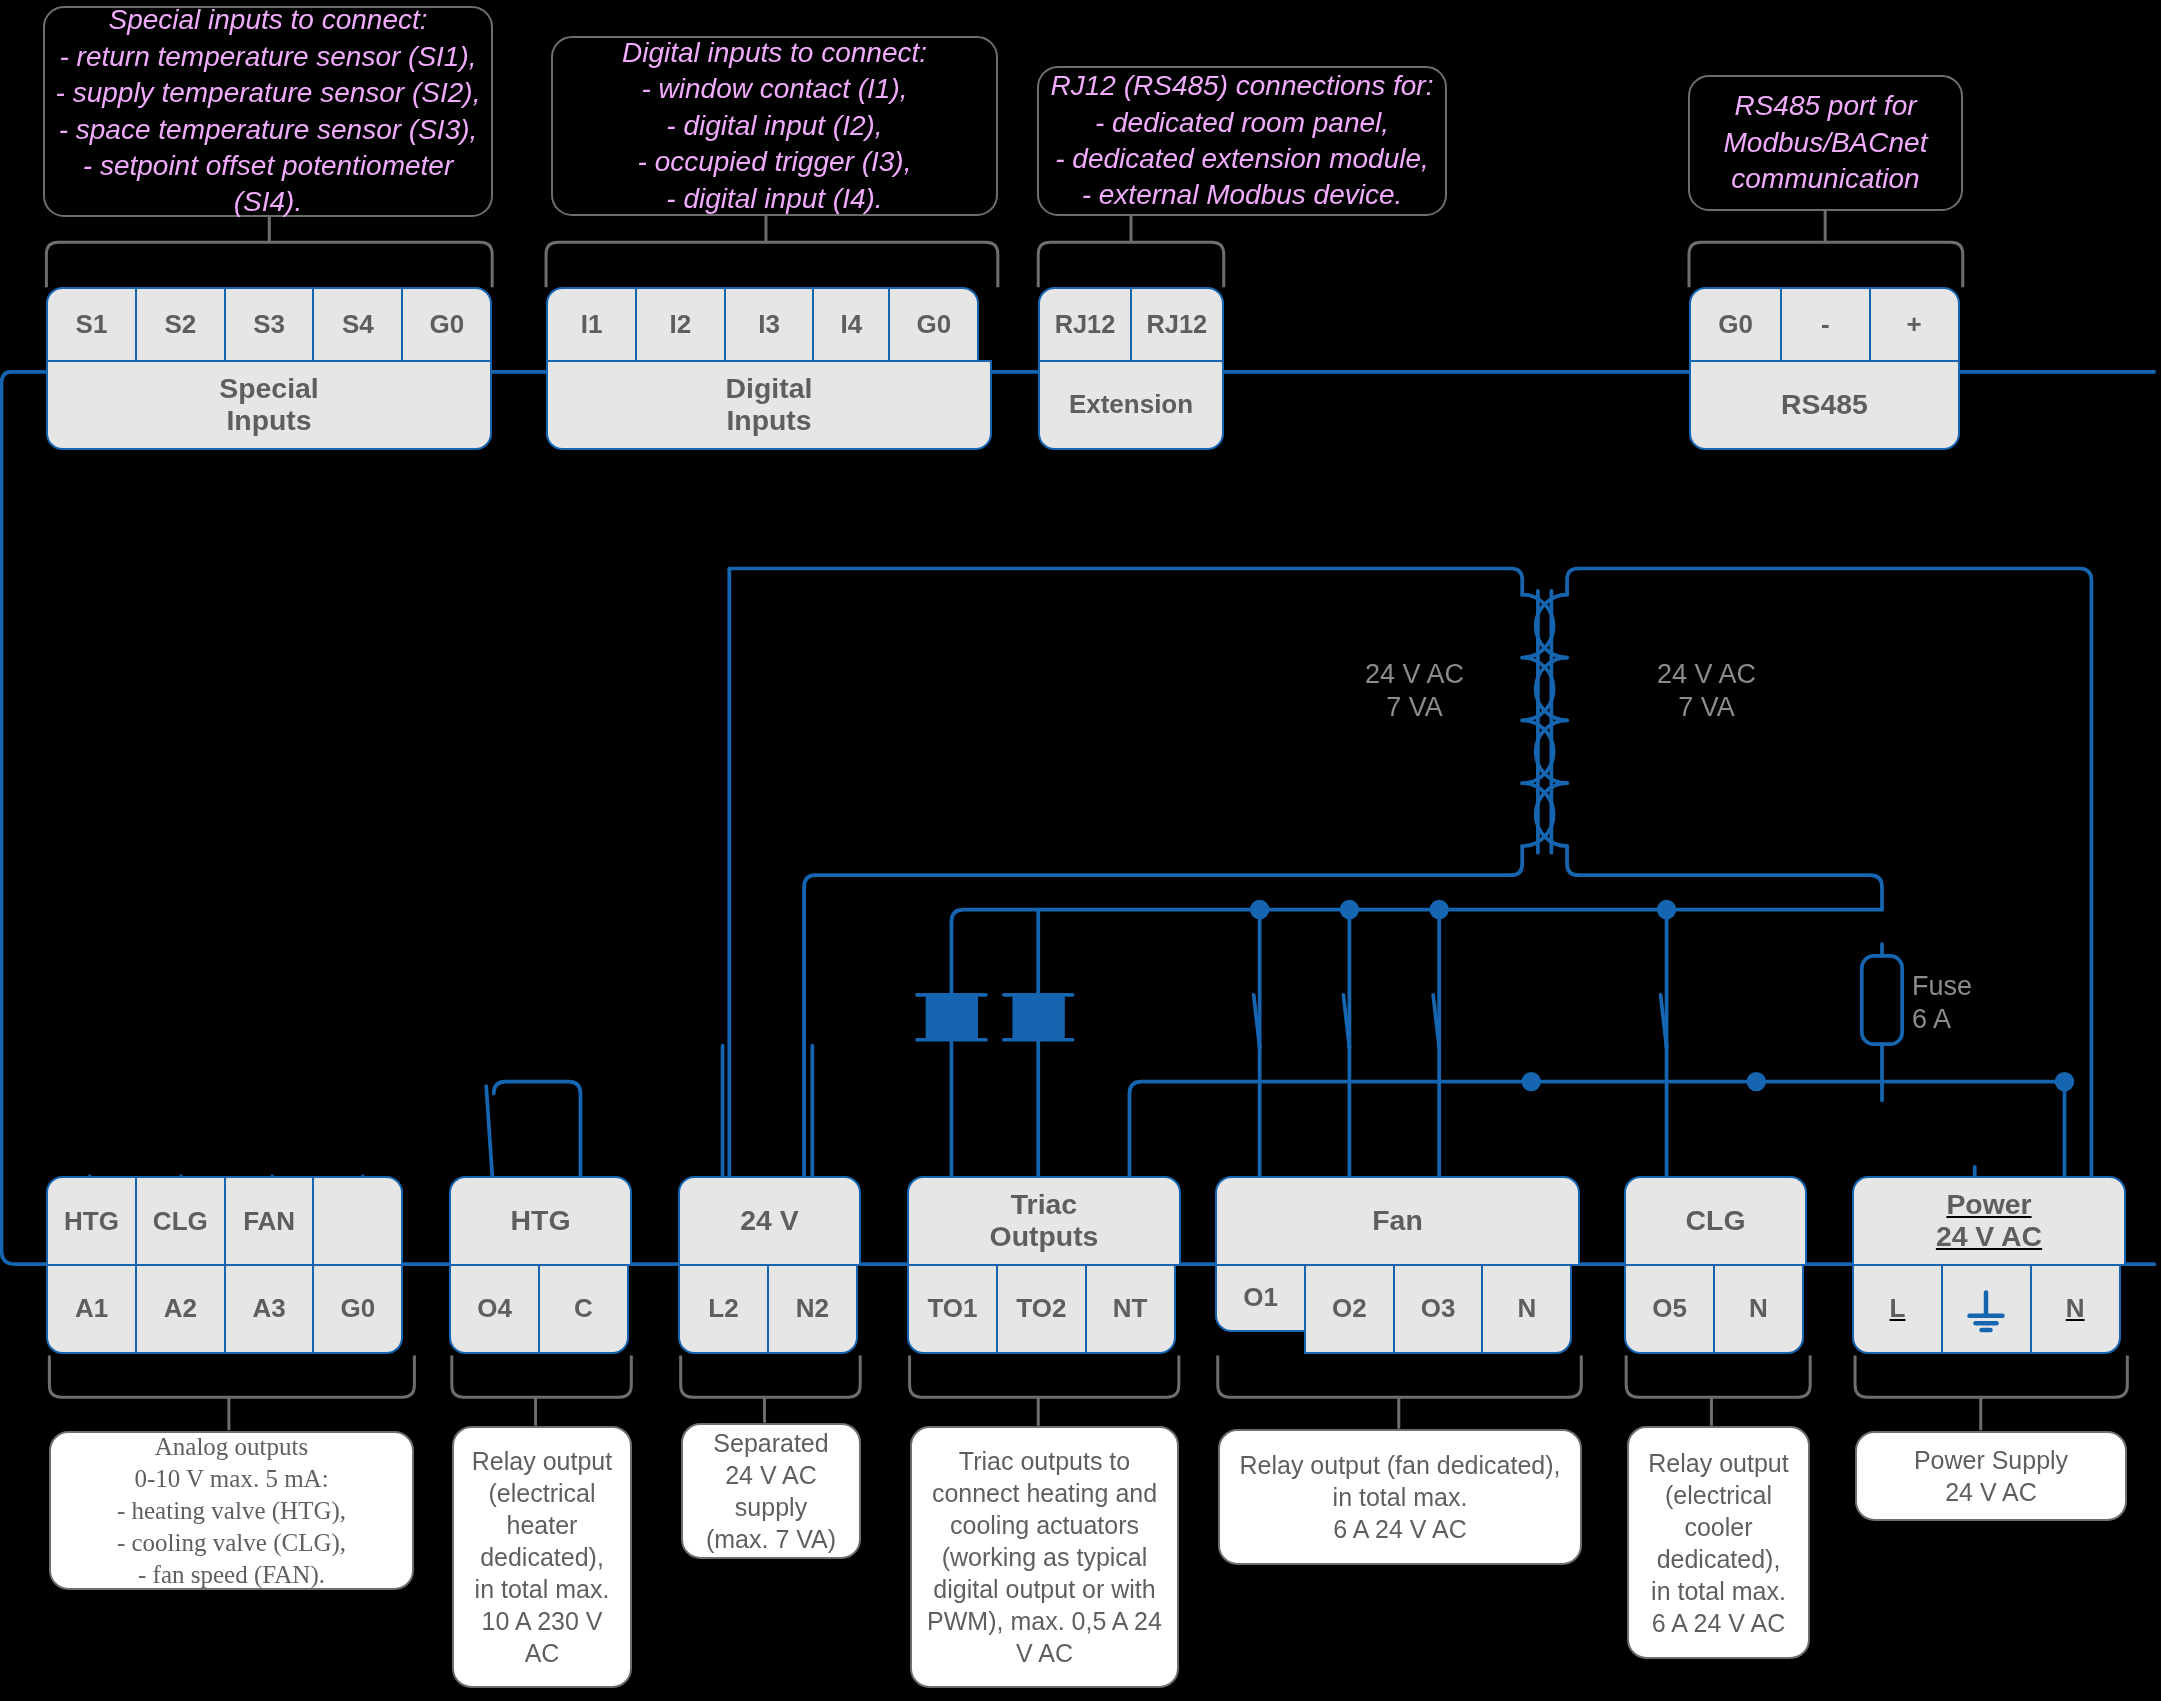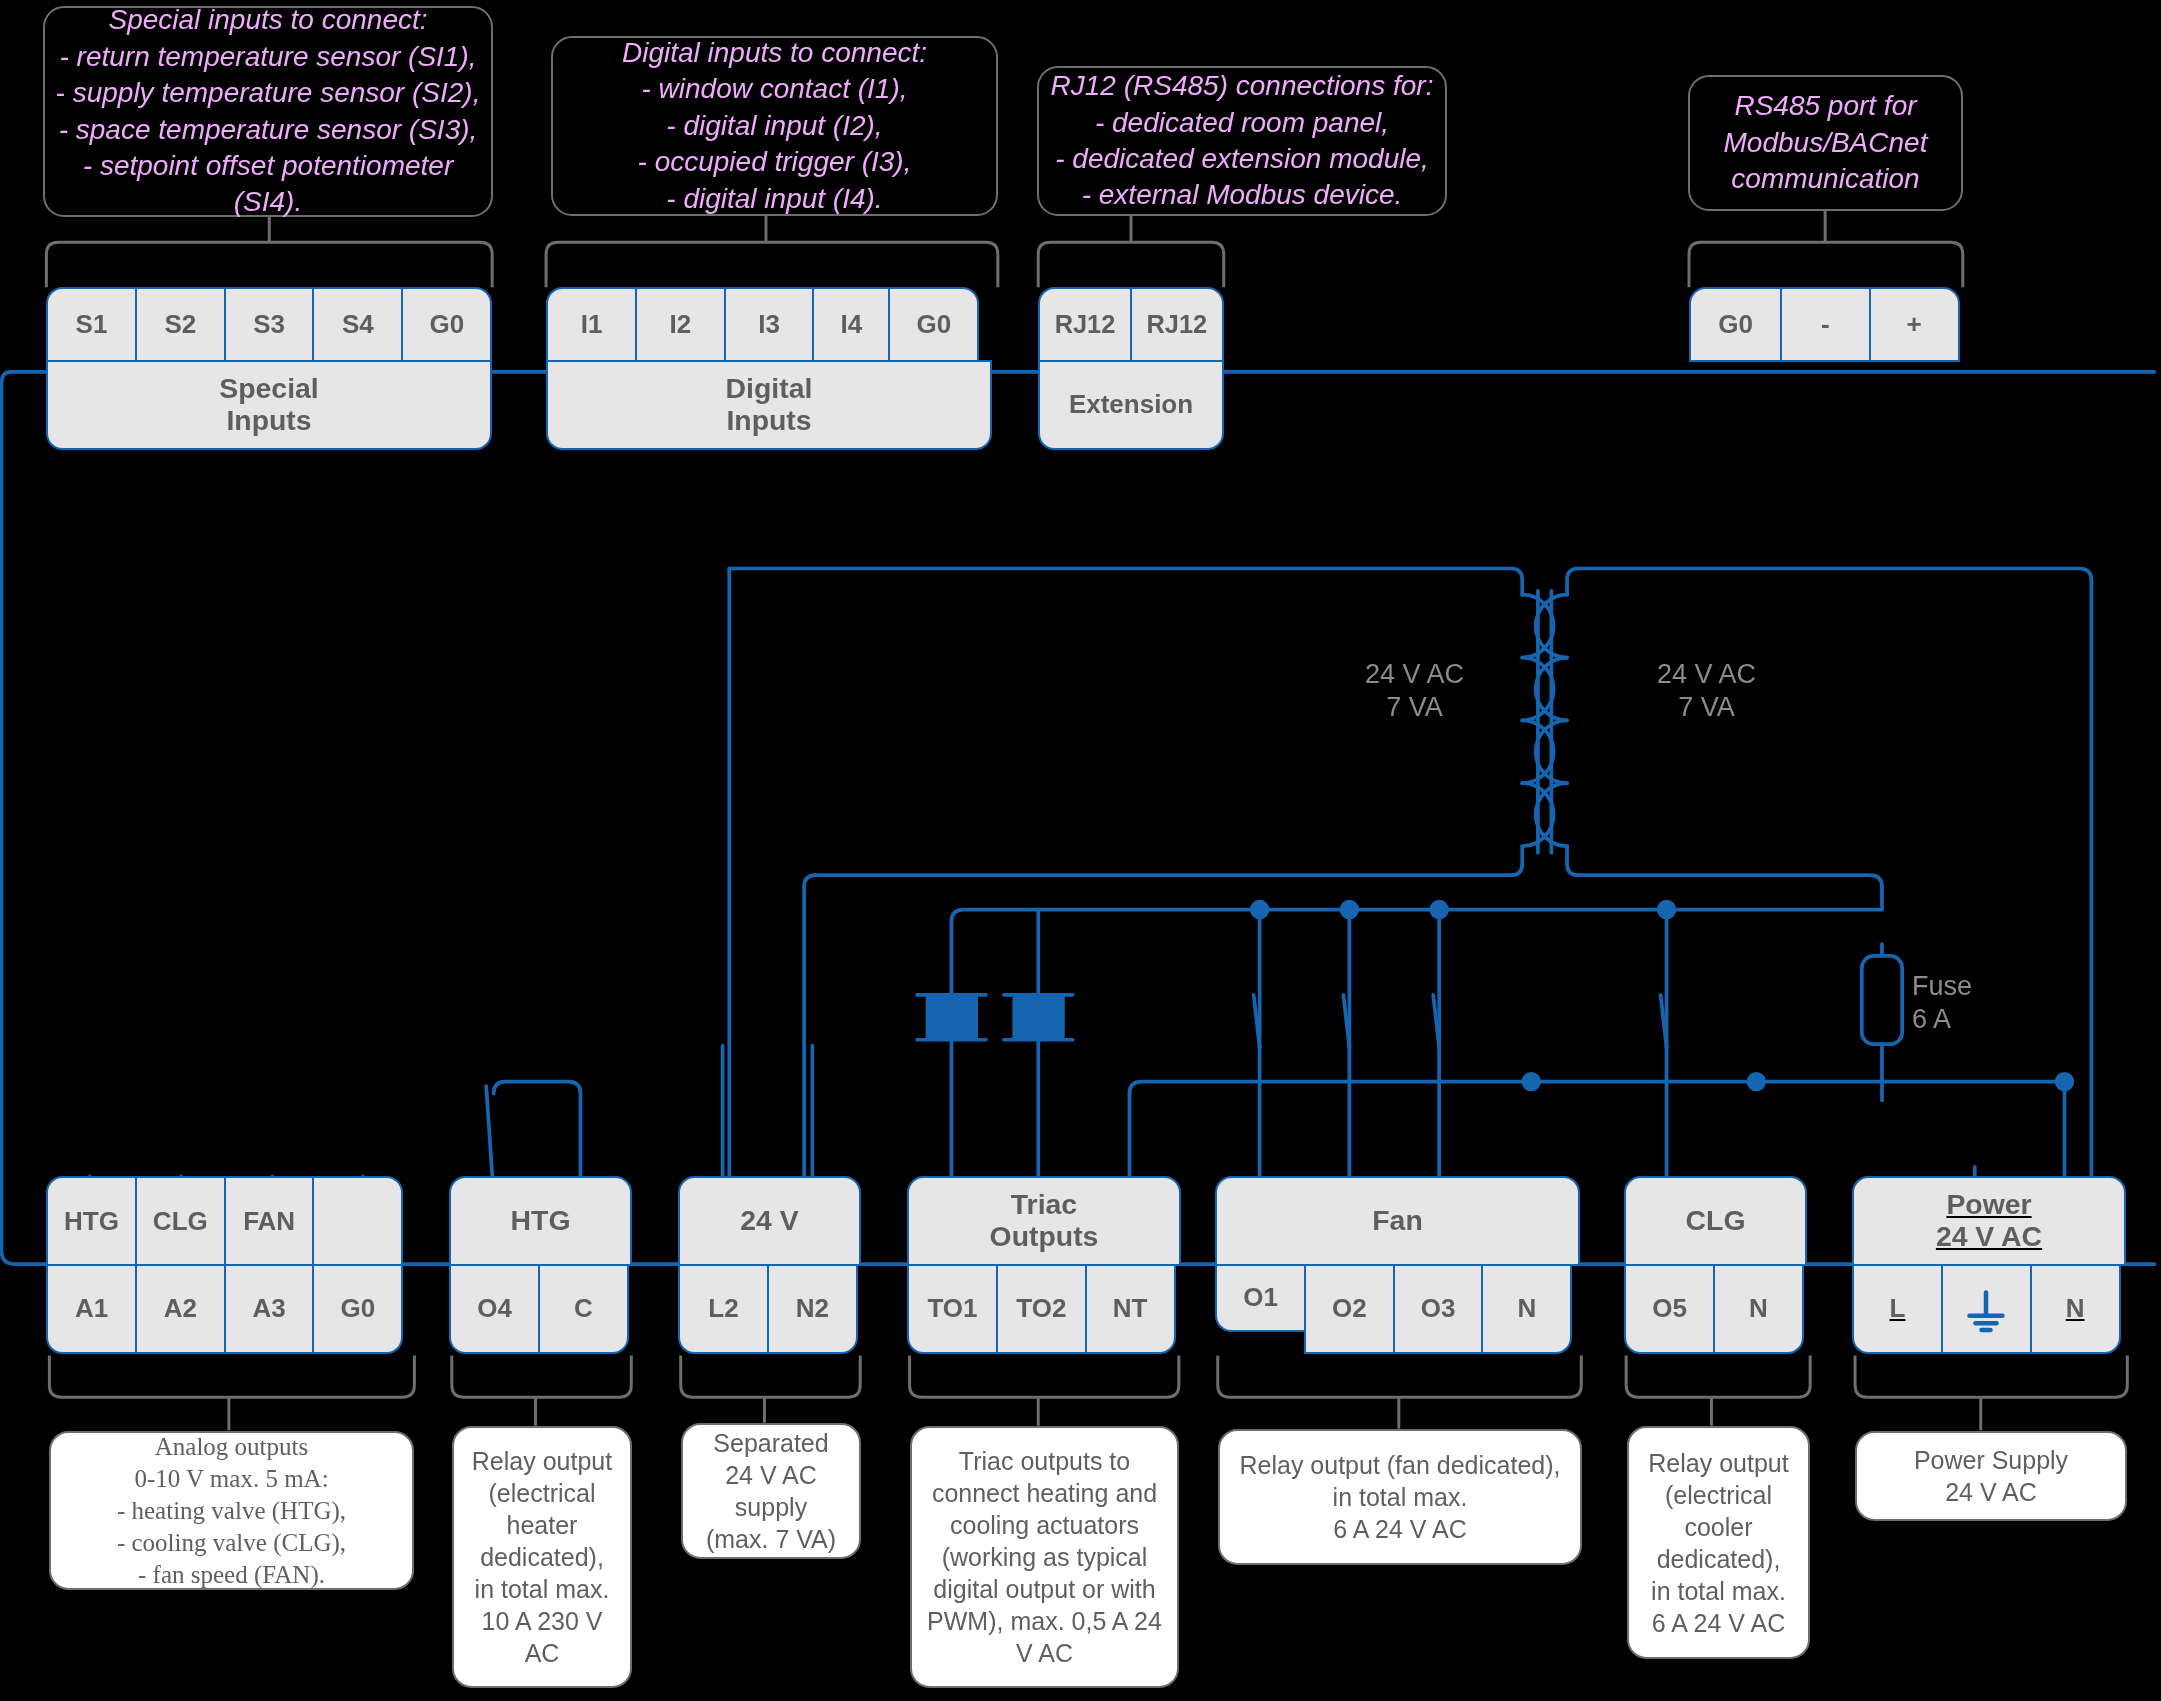--- a/index.html
+++ b/index.html
@@ -260,20 +260,21 @@
     </div>
     <div class="tname bot-name" style="width:186px;height:90px;font-size:26px;">Extension</div>
   </div>
 
   <div class="tblock" style="left:1689px;top:287px;">
     <div class="trow top-terms">
       <div class="tcell" style="width:93px;height:75px;">G0</div>
       <div class="tcell" style="width:91px;height:75px;">-</div>
       <div class="tcell" style="width:91px;height:75px;">+</div>
     </div>
+    <div class="tname bot-name" style="width:271px;height:90px;">RS485</div>
   </div>
 
   <div class="wirelabel" style="left:1332px;top:658px;width:165px;">24 V AC
 7 VA</div>
   <div class="wirelabel" style="left:1624px;top:658px;width:165px;">24 V AC
 7 VA</div>
   <div class="wirelabel" style="left:1912px;top:970px;width:135px;text-align:left;">Fuse
 6 A</div>
 
   <div class="tblock" style="left:46px;top:1176px;">

